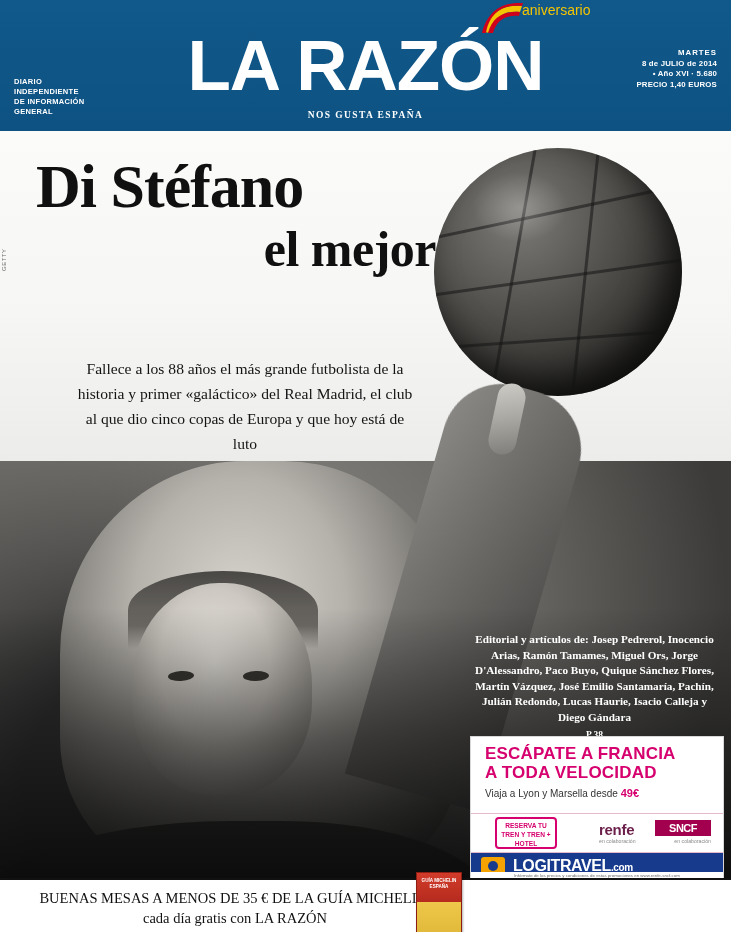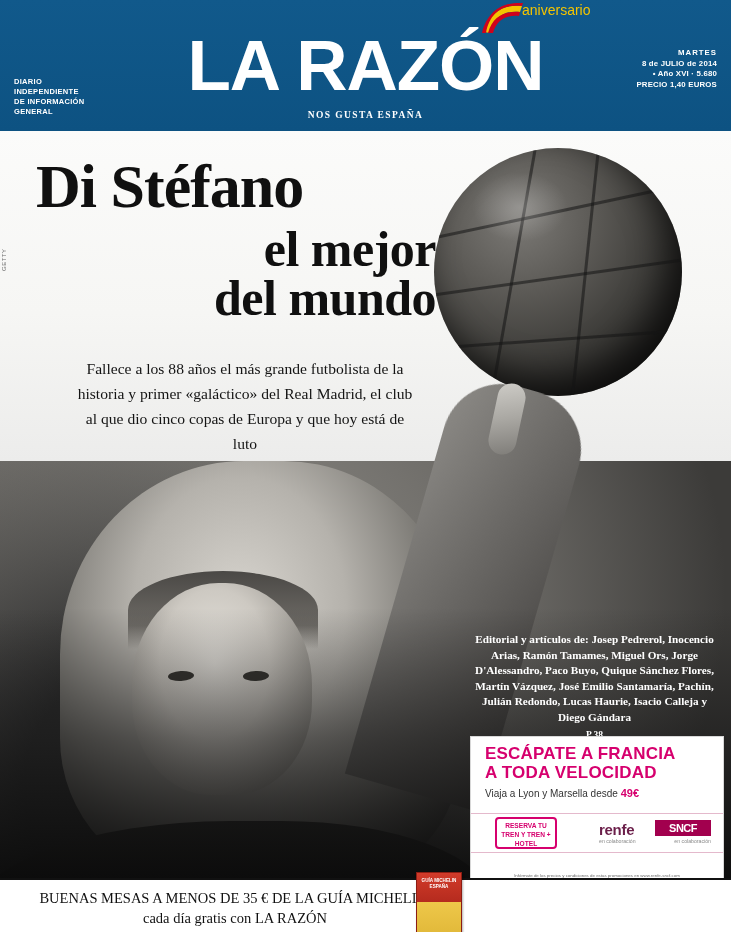--- a/index.html
+++ b/index.html
@@ -498,21 +498,20 @@
     <div class="finger"></div>
     <div class="sweater"></div>
     <div class="shadow-bottom"></div>
 
     <div class="photo-credit">GETTY</div>
   </div>
 
   <div class="headline">
     <div class="hl1">Di Stéfano</div>
     <div class="hl2">el mejor</div>
-    <div class="hl3">del mundo</div>
   </div>
   <div class="subhead">Fallece a los 88 años el más grande futbolista de la historia y primer «galáctico» del Real Madrid, el club al que dio cinco copas de Europa y que hoy está de luto</div>
 
   <div class="contrib">
     <span>Editorial y artículos de: Josep Pedrerol, Inocencio Arias, Ramón Tamames, Miguel Ors, Jorge D'Alessandro, Paco Buyo, Quique Sánchez Flores, Martín Vázquez, José Emilio Santamaría, Pachín, Julián Redondo, Lucas Haurie, Isacio Calleja y Diego Gándara</span>
     <span class="page-ref">P.38</span>
   </div>
 
   <div class="ad">
     <div class="ad-top">
@@ -520,20 +519,24 @@
       <div class="ad-l2">A TODA VELOCIDAD</div>
       <div class="ad-l3"><span>Viaja a Lyon y Marsella desde </span><b>49€</b></div>
     </div>
     <div class="ad-mid">
       <div class="ad-badge">RESERVA TU TREN Y TREN + HOTEL</div>
       <div class="renfe">renfe</div>
       <div class="renfe-sub">en colaboración</div>
       <div class="sncf">SNCF</div>
       <div class="sncf-sub">en colaboración</div>
     </div>
+    <div class="ad-bottom">
+      <div class="logi-mark"></div>
+      <div class="logi"><span>LOGITRAVEL</span><span class="com">.com</span></div>
+    </div>
     <div class="ad-legal">Infórmate de los precios y condiciones de estas promociones en www.renfe-sncf.com</div>
   </div>
 
   <div class="footer">
     <div class="footer-text">
       <div class="small-caps">BUENAS MESAS A MENOS DE 35 € DE LA GUÍA MICHELIN,</div>
       <div><span>cada día gratis con </span><span class="small-caps">LA RAZÓN</span></div>
     </div>
     <div class="footer-book">
       <div class="bk-t">GUÍA MICHELIN ESPAÑA</div>

